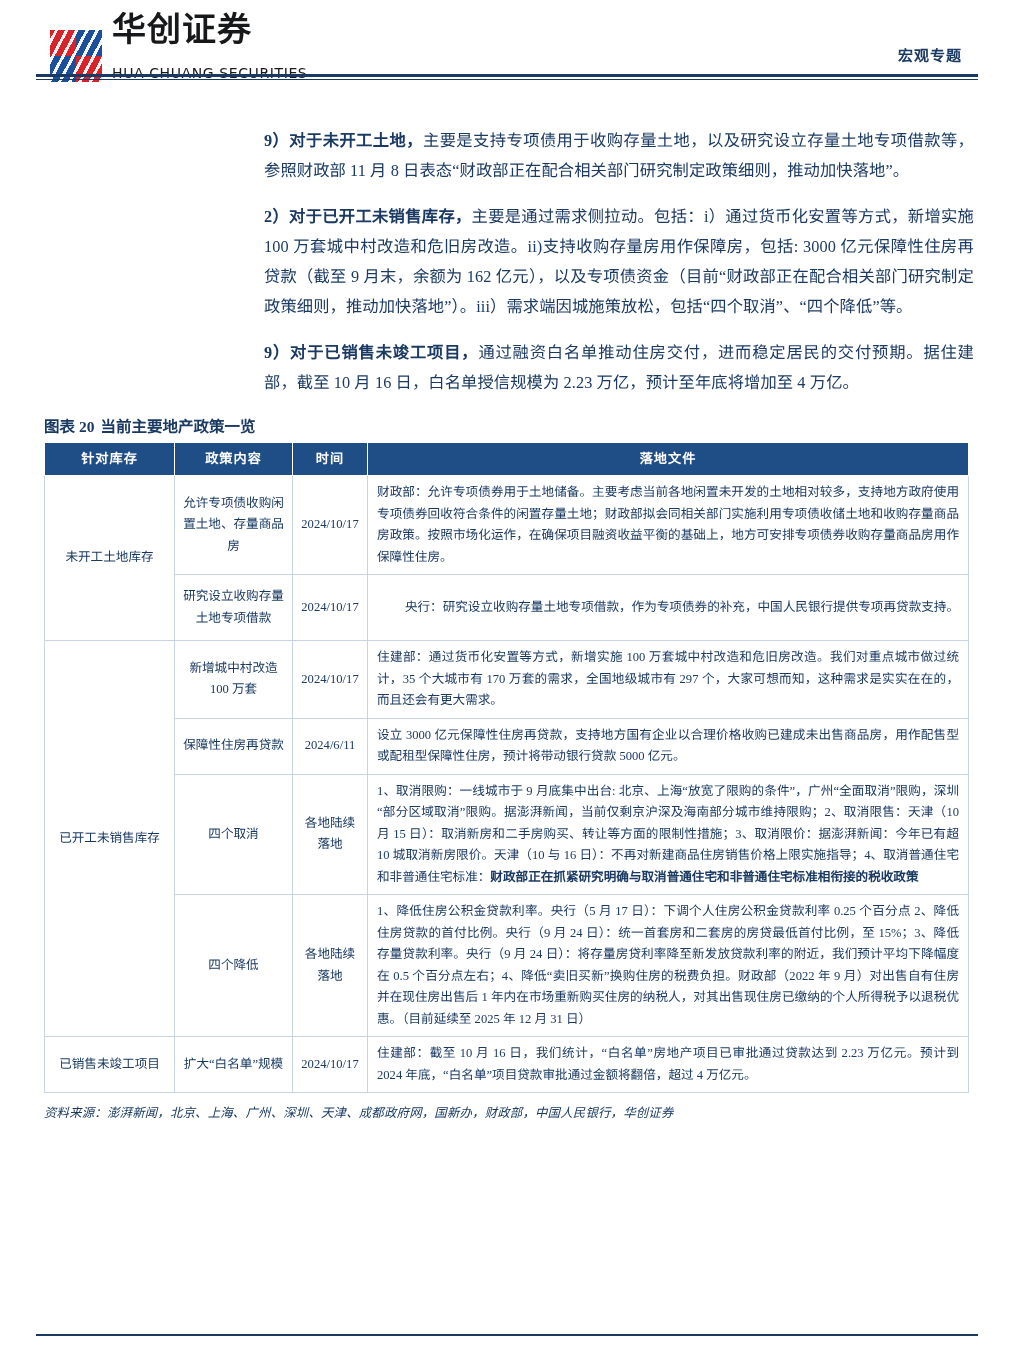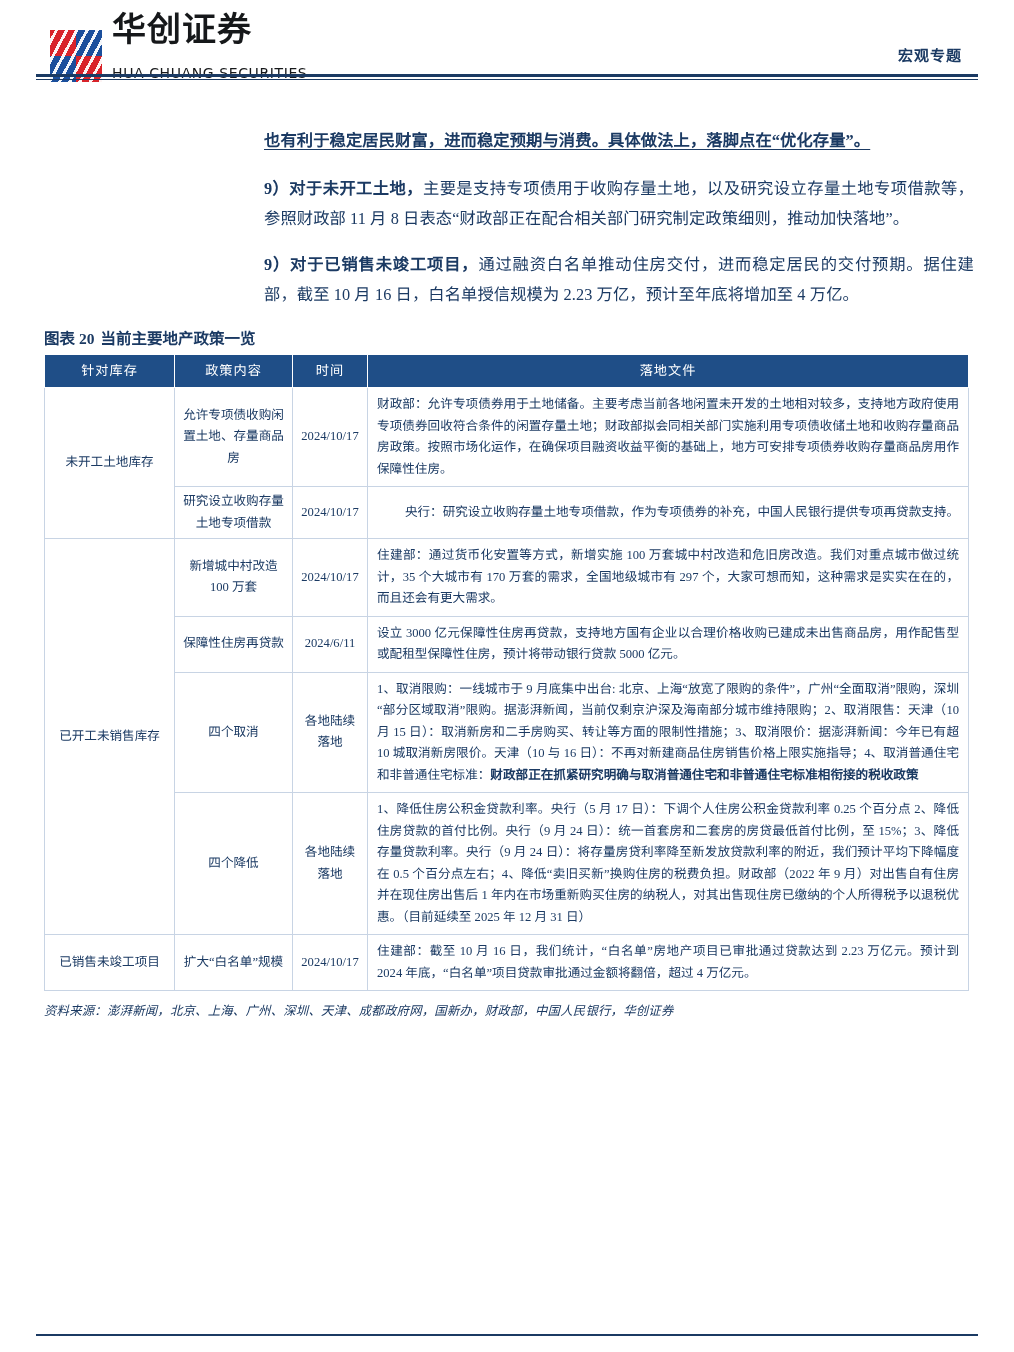--- a/index.html
+++ b/index.html
@@ -138,30 +138,30 @@
     margin-left: 44px;
     border-collapse: collapse;
     table-layout: fixed;
     font-size: 12.6px;
     line-height: 21.5px;
     color: #1b3a63;
   }
   .policy-table th {
     background: #1f4e87;
     color: #ffffff;
-    font-weight: 400;
+    font-weight: 700;
     font-size: 13.2px;
     height: 30px;
     border: 1px solid #ffffff;
     letter-spacing: 1px;
   }
   .policy-table thead tr { }
   .policy-table td {
     border: 1px solid #c8d4e4;
-    padding: 4px 7px;
+    padding: 11px 7px;
     vertical-align: middle;
   }
   .col-a { width: 130px; }
   .col-b { width: 118px; }
   .col-c { width: 75px; }
   .col-d { width: 601px; }
 
   td.c-center { text-align: center; }
   td.c-just {
     text-align: justify;
@@ -203,23 +203,25 @@
       <div class="logo-cn">华创证券</div>
       <div class="logo-en">HUA CHUANG SECURITIES</div>
     </div>
   </div>
   <div class="header-right">宏观专题</div>
   <div class="header-rule"></div>
   <div class="header-rule2"></div>
 </div>
 
 <div class="body-copy">
-  <p class="para lead">也有利于稳定居民财富，进而稳定预期与消费。具体做法上，落脚点在“优化存量”。</p>
   <p class="para">
     <span class="b">9）对于未开工土地，</span><span>主要是支持专项债用于收购存量土地，以及研究设立存量土地专项借款等，参照财政部 11 月 8 日表态“财政部正在配合相关部门研究制定政策细则，推动加快落地”。</span>
+  </p>
+  <p class="para">
+    <span class="b">2）对于已开工未销售库存，</span><span>主要是通过需求侧拉动。包括：i）通过货币化安置等方式，新增实施 100 万套城中村改造和危旧房改造。ii)支持收购存量房用作保障房，包括: 3000 亿元保障性住房再贷款（截至 9 月末，余额为 162 亿元），以及专项债资金（目前“财政部正在配合相关部门研究制定政策细则，推动加快落地”）。iii）需求端因城施策放松，包括“四个取消”、“四个降低”等。</span>
   </p>
   <p class="para">
     <span class="b">9）对于已销售未竣工项目，</span><span>通过融资白名单推动住房交付，进而稳定居民的交付预期。据住建部，截至 10 月 16 日，白名单授信规模为 2.23 万亿，预计至年底将增加至 4 万亿。</span>
   </p>
 </div>
 
 <div class="exhibit-title">
   <span>图表</span><span class="num">20</span><span>当前主要地产政策一览</span>
 </div>
 

